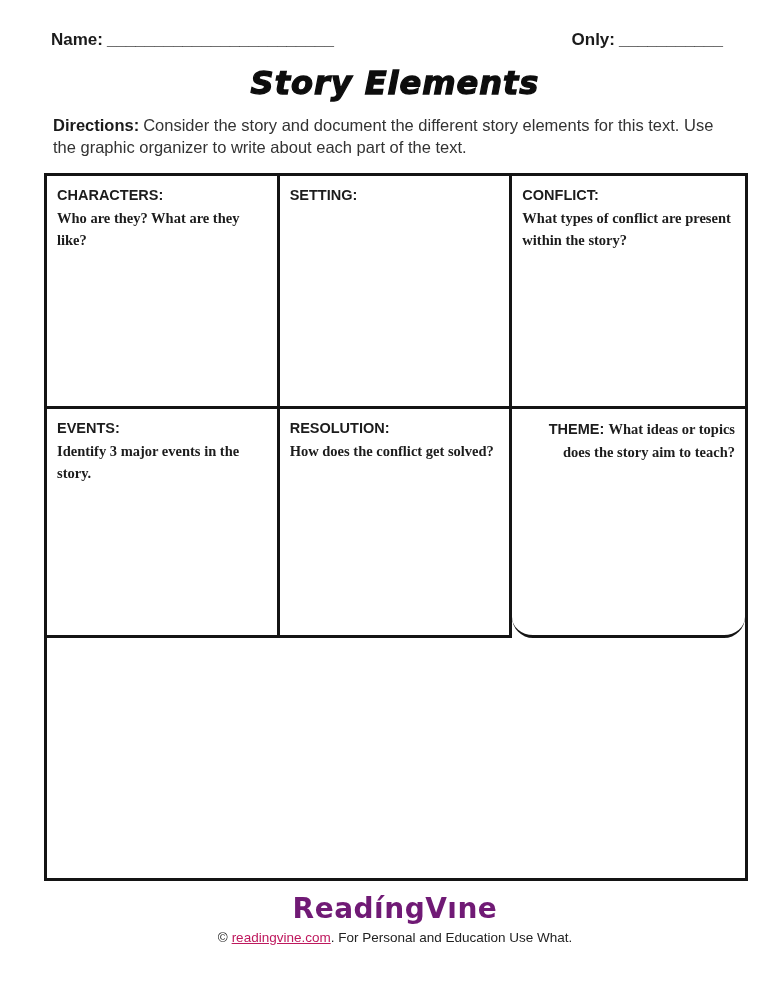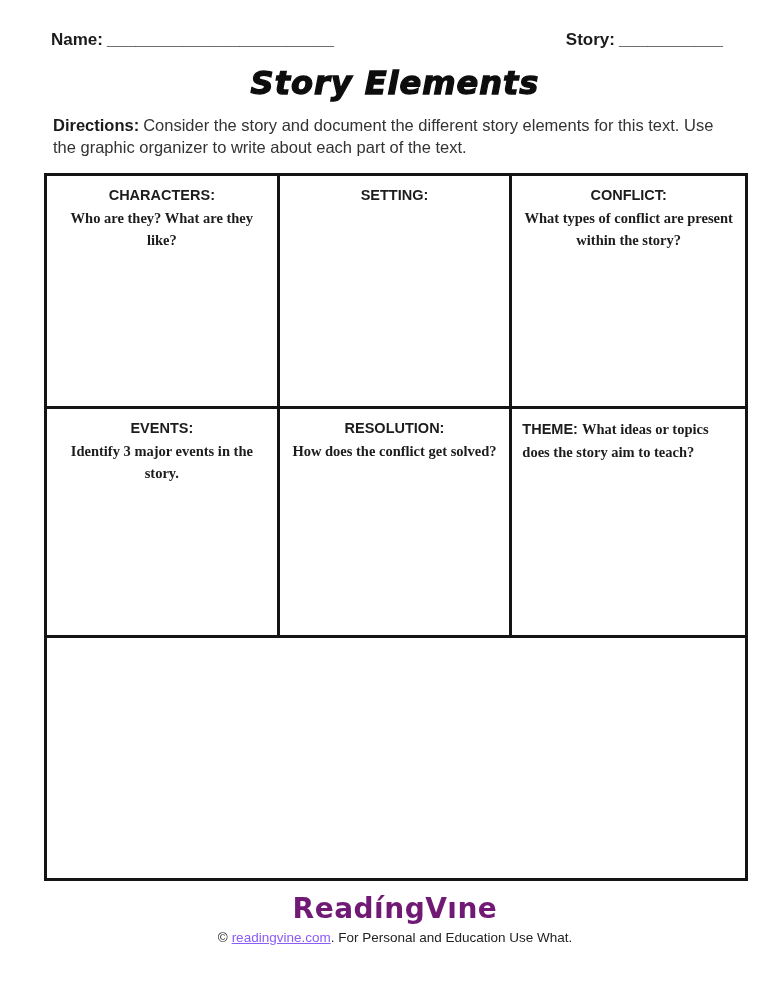--- a/index.html
+++ b/index.html
@@ -56,30 +56,29 @@
     border: 3px solid #141414;
     display: grid;
     grid-template-columns: 1fr 1fr 1fr;
     grid-template-rows: 233px 229px 1fr;
     background: #ffffff;
   }
   .cell {
     border-right: 3px solid #141414;
     border-bottom: 3px solid #141414;
     padding: 8px 10px;
-    text-align: center;
     font-weight: bold;
     font-size: 14.5px;
     line-height: 1.55;
     color: #1c1c1c;
   }
   .cell.col-last { border-right: none; }
   .cell-title { display: block; }
   .cell-prompt { display: block; font-family: Liberation Serif, serif; }
-  .cell.theme { text-align: left; padding: 9px 10px; }
+  .cell.theme { text-align: right; padding: 9px 10px; border-radius: 21px; }
   .cell.theme .cell-title, .cell.theme .cell-prompt { display: inline; }
   .bottom-cell {
     grid-column: 1 / -1;
     border-right: none;
     border-bottom: none;
     text-align: left;
     padding: 10px 14px;
     line-height: 1.6;
   }
 
@@ -102,21 +101,21 @@
 </head>
 <body>
 
 <div class="sheet">
 
   <div class="header-row">
     <div class="field">
       <span class="field-label">Name:</span><span class="blank-line">________________________</span>
     </div>
     <div class="field">
-      <span class="field-label">Story:</span><span class="blank-line">___________</span>
+      <span class="field-label">Only:</span><span class="blank-line">___________</span>
     </div>
   </div>
 
   <div class="page-title">Story Elements</div>
 
   <div class="directions">
     <span class="dir-label">Directions:</span><span>Consider the story and document the different story elements for this text. Use the graphic organizer to write about each part of the text.</span>
   </div>
 
   <div class="grid">
@@ -148,17 +147,17 @@
     <div class="cell col-last theme">
       <span class="cell-title">THEME:</span> <span class="cell-prompt">What ideas or topics does the story aim to teach?</span>
     </div>
 
 
   </div>
 
   <div class="footer">
     <div class="brand-logo" style="color: #701a75; text-align: center;">ReadíngVıne</div>
     <div class="copyright">
-      <span class="c-prefix">©</span><a href="#" style="color: #8b5cf6;">readingvine.com</a><span>. For Personal and Education Use What.</span>
+      <span class="c-prefix">©</span><a href="#" style="color: #be185d;">readingvine.com</a><span>. For Personal and Education Use What.</span>
     </div>
   </div>
 
 </div>
 
 </body></html>

